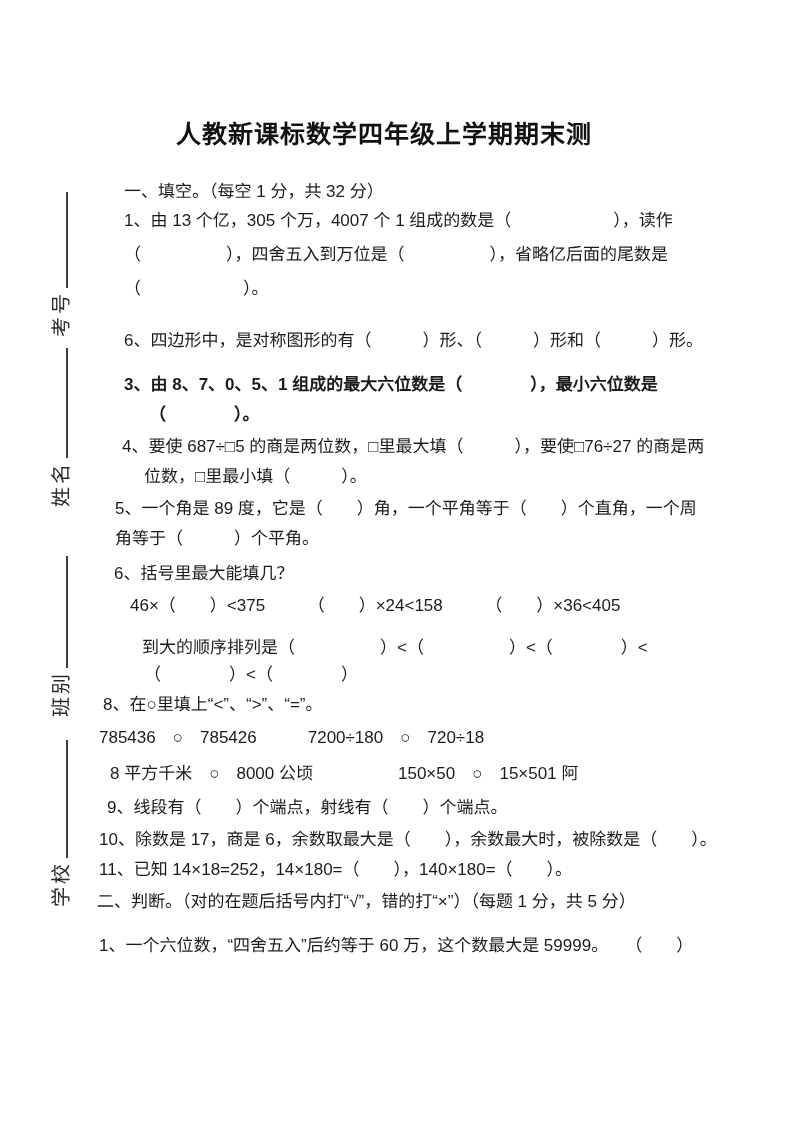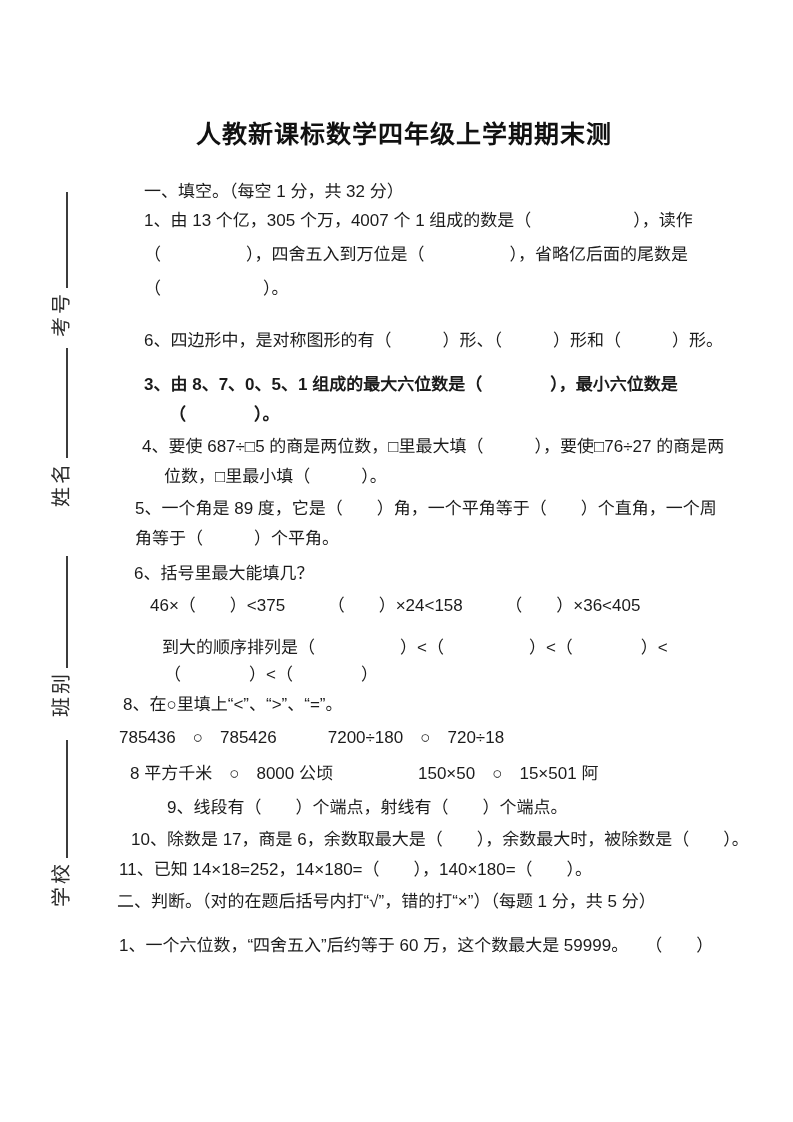--- a/index.html
+++ b/index.html
@@ -20,21 +20,21 @@
             border-bottom:2px solid #3c3c3c; }
   #field-kaohao  { top:337px; width:158px; }
   #field-xingming{ top:507px; width:168px; }
   #field-banbie  { top:717px; width:177px; }
   #field-xuexiao { top:907px; width:177px; }
   #field-kaohao  .vline { width:96px; }
   #field-xingming .vline{ width:110px; }
   #field-banbie  .vline { width:112px; }
   #field-xuexiao .vline { width:118px; }
   
-  .content { position:absolute; left:144px; top:116px; width:606px; font-size:17px; }
+  .content { position:absolute; left:124px; top:116px; width:606px; font-size:17px; }
   .title {
     margin:0; width:520px; line-height:38px; text-align:center;
     font-size:25px; font-weight:bold; letter-spacing:1px;
     font-family:"Liberation Serif","DejaVu Serif",serif; color:#111;
   }
   .sec-heading { white-space:pre; line-height:24px; }
   .q-line { white-space:pre; }
   #s1-heading { margin-top:26px; }
   #q1  { } #q1 .q-line { line-height:34px; }
   #q2  { margin-top:20px; } #q2 .q-line { line-height:30px; }
@@ -45,22 +45,22 @@
   #q5  { margin-top:2px; margin-left:-9px; } #q5 .q-line { line-height:30px; }
   #q6  { margin-top:4px; margin-left:-10px; } #q6 .q-line { line-height:32px; }
   #q6 .l1 { padding-left:16px; }
   #q7  { margin-top:12px; margin-left:-15px; } #q7 .q-line { line-height:27px; }
   #q7 .l1 { padding-left:33px; }
   #q7 .l2 { padding-left:35px; }
   #q8  { margin-top:2px; margin-left:-21px; }
   #q8 .l0 { line-height:30px; }
   #q8 .l1 { line-height:36px; margin-left:-4px; }
   #q8 .l2 { line-height:36px; padding-left:7px; }
-  #q9  { margin-top:1px; margin-left:-17px; } #q9 .q-line { line-height:30px;margin-left:40px; }
-  #q10 { margin-top:2px; margin-left:-25px; } #q10 .q-line { line-height:30px;margin-left:12px; }
+  #q9  { margin-top:1px; margin-left:-17px; } #q9 .q-line { line-height:30px; }
+  #q10 { margin-top:2px; margin-left:-25px; } #q10 .q-line { line-height:30px; }
   #q11 { margin-top:0;  margin-left:-25px; } #q11 .q-line { line-height:30px; }
   #s2-heading { margin-top:3px; margin-left:-27px; line-height:28px; }
   #s2q1 { margin-top:15px; margin-left:-25px; } #s2q1 .q-line { line-height:30px; }
 </style>
 </head>
 <body>
 
 <div class="page">
 
   <div class="vfield" id="field-kaohao">

